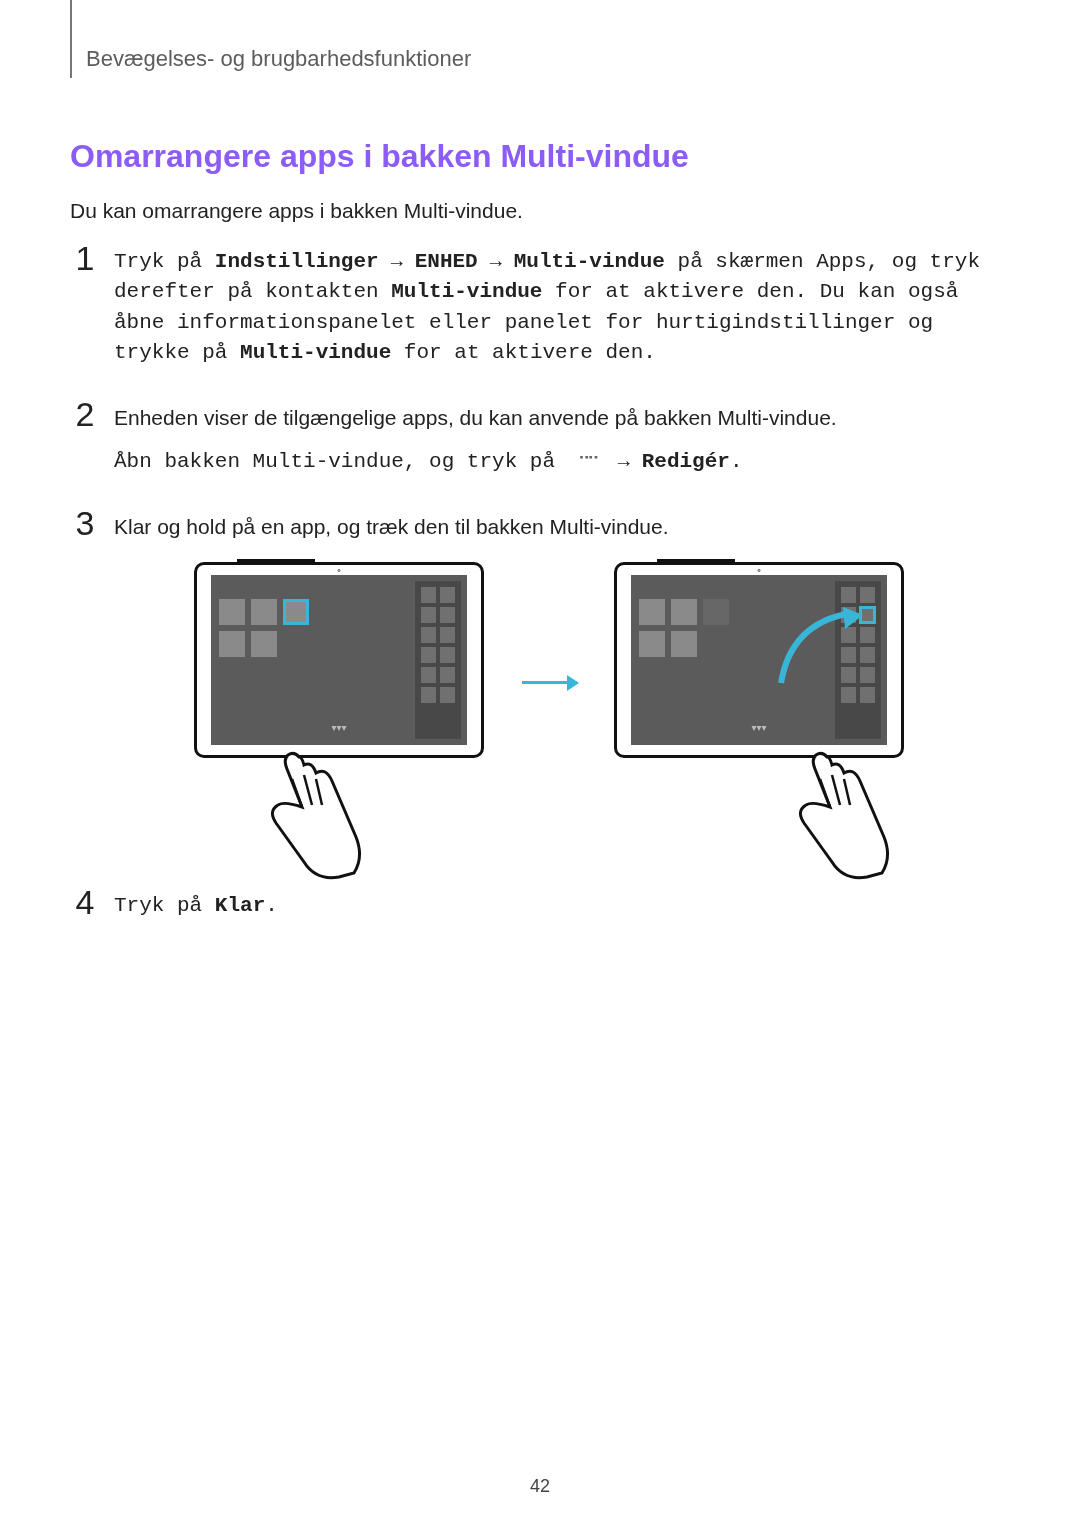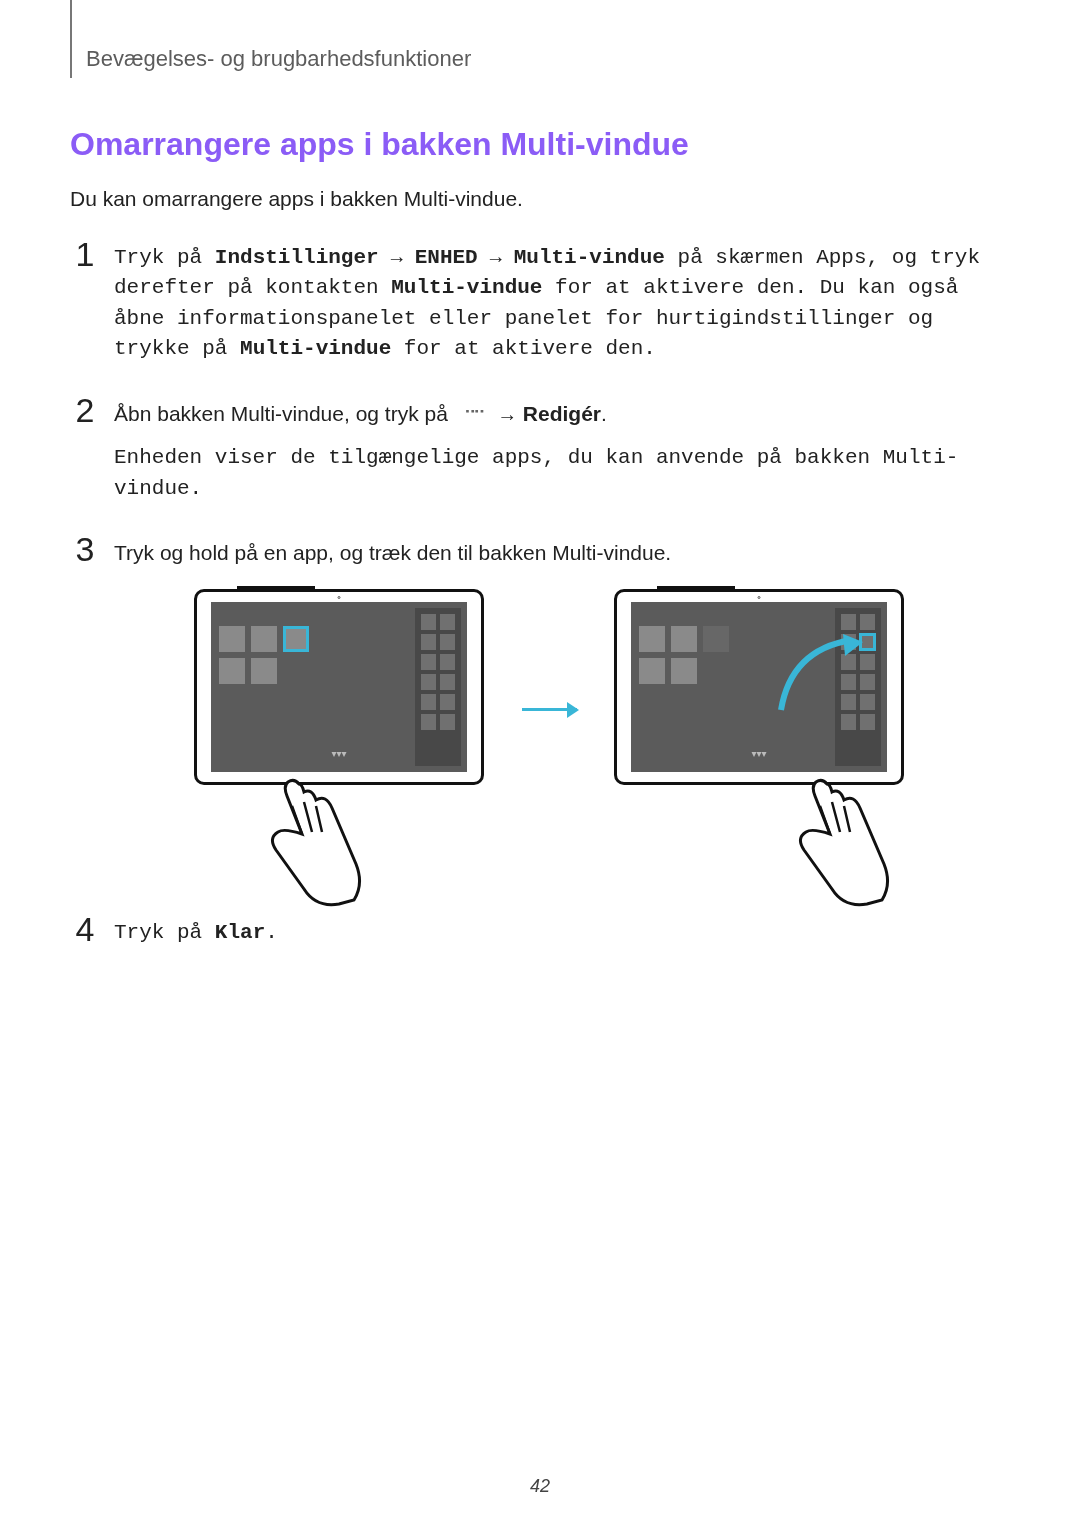--- a/index.html
+++ b/index.html
@@ -8,21 +8,21 @@
     background: #fff;
     color: #222;
     width: 1080px;
     height: 1527px;
     position: relative;
     padding: 40px 70px 0 70px;
   }
   .header-section {
     display: flex;
     align-items: flex-start;
-    margin-bottom: 48px;
+    margin-bottom: 60px;
   }
   .vrule {
     width: 2px;
     height: 78px;
     background: #777;
     margin-right: 14px;
     margin-top: -40px;
   }
   .header-text {
     color: #5c5c5c;
@@ -31,21 +31,21 @@
   }
   h2.section-title {
     color: #8b5cf6;
     font-size: 32px;
     font-weight: bold;
     margin-bottom: 24px;
   }
   .intro {
     font-size: 21px;
     color: #222;
-    margin-bottom: 26px;
+    margin-bottom: 18px;
   }
   ol.steps {
     list-style: none;
     counter-reset: step;
   }
   ol.steps > li {
     counter-increment: step;
     display: flex;
     align-items: flex-start;
     margin-bottom: 28px;
@@ -217,21 +217,20 @@
     pointer-events: none;
   }
 
   .page-num {
     position: absolute;
     bottom: 30px;
     left: 50%;
     transform: translateX(-50%);
     font-size: 18px;
     color: #444;
-    font-style: italic;
   }
 </style>
 </head>
 <body>
 
 <div class="header-section">
   <div class="vrule"></div>
   <div class="header-text">Bevægelses- og brugbarhedsfunktioner</div>
 </div>
 
@@ -246,31 +245,31 @@
     <div class="step-body">
       <p>
         <span>Tryk på </span><span class="b">Indstillinger</span><span class="arrow"> → </span><span class="b">ENHED</span><span class="arrow"> → </span><span class="b">Multi-vindue</span><span> på skærmen Apps, og tryk derefter på kontakten </span><span class="b">Multi-vindue</span><span> for at aktivere den. Du kan også åbne informationspanelet eller panelet for hurtigindstillinger og trykke på </span><span class="b">Multi-vindue</span><span> for at aktivere den.</span>
       </p>
     </div>
   </li>
 
   <li>
     <div class="step-num">2</div>
     <div class="step-body">
+      <p>Enheden viser de tilgængelige apps, du kan anvende på bakken Multi-vindue.</p>
       <p>
         <span>Åbn bakken Multi-vindue, og tryk på </span><span class="dots-icon"></span><span class="arrow"> → </span><span class="b">Redigér</span><span>.</span>
       </p>
-      <p>Enheden viser de tilgængelige apps, du kan anvende på bakken Multi-vindue.</p>
     </div>
   </li>
 
   <li>
     <div class="step-num">3</div>
     <div class="step-body">
-      <p>Tryk og hold på en app, og træk den til bakken Multi-vindue.</p>
+      <p>Klar og hold på en app, og træk den til bakken Multi-vindue.</p>
 
       <div class="illustration-row">
 
         <div class="tablet-wrap">
           <div class="tablet">
             <div class="cam"></div>
             <div class="tablet-screen">
               <div class="apps-left">
                 <div class="app"></div>
                   <div class="app"></div>

